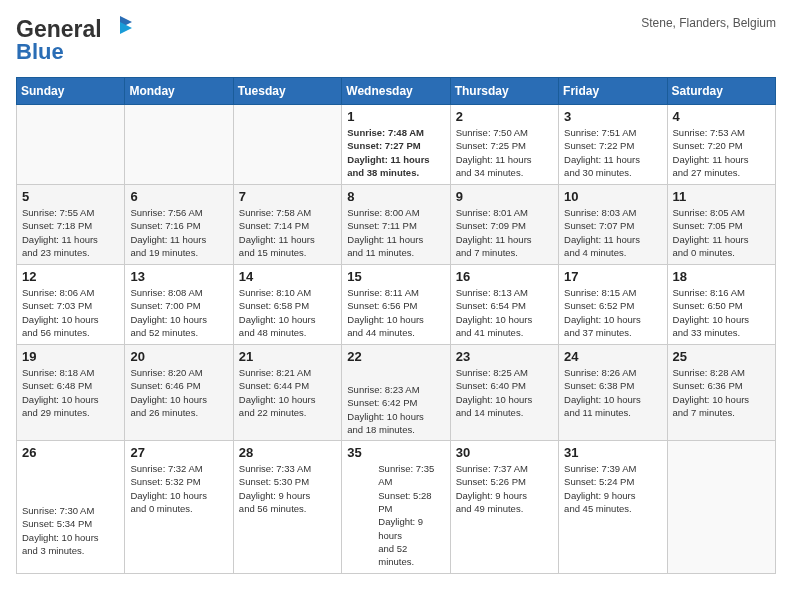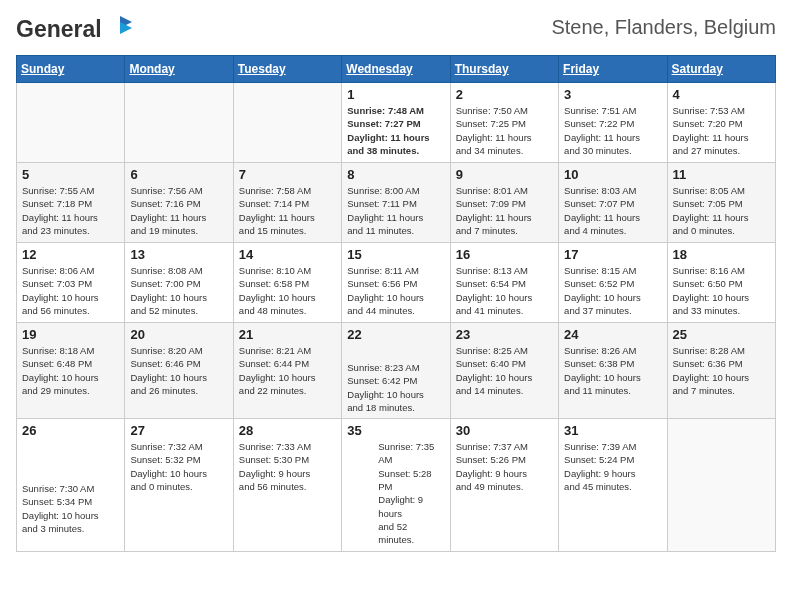--- a/index.html
+++ b/index.html
@@ -29,37 +29,36 @@
     .title-block {
       text-align: right;
     }
     .month-title {
       font-size: 36px;
       font-weight: bold;
       color: #333;
       line-height: 1.1;
     }
     .location {
-      font-size: 20px;
+      font-size: 12px;
       color: #555;
     }
     table {
       width: 100%;
       border-collapse: collapse;
       table-layout: fixed;
     }
     thead th {
       background-color: #2a6db5;
       color: #fff;
       font-size: 12px;
       font-weight: bold;
       padding: 6px 4px;
       text-align: left;
       border: 1px solid #1a5c9a;
-      text-decoration: underline;
     }
     tbody td {
       border: 1px solid #ccc;
       vertical-align: top;
       padding: 4px 5px;
       font-size: 10px;
       color: #333;
       height: 80px;
       background: #fff;
     }
@@ -87,20 +86,21 @@
 <div class="header">
   <div class="logo">
     <div>
       <div style="display:flex;align-items:center;gap:2px;">
         <span style="font-size:23px;font-weight:bold;color:#333;">General</span>
         <svg class="logo-icon" viewBox="0 0 28 28" xmlns="http://www.w3.org/2000/svg">
           <polygon points="14,2 26,8 14,14" fill="#2a6db5"></polygon>
           <polygon points="14,8 26,14 14,20" fill="#1a9cd8"></polygon>
         </svg>
       </div>
+      <div style="font-size:22px;font-weight:bold;color:#2a6db5;margin-top:-4px;">Blue</div>
     </div>
   </div>
   <div class="title-block">
     <div class="location">Stene, Flanders, Belgium</div>
   </div>
 </div>
 
 <table>
   <thead>
     <tr>

